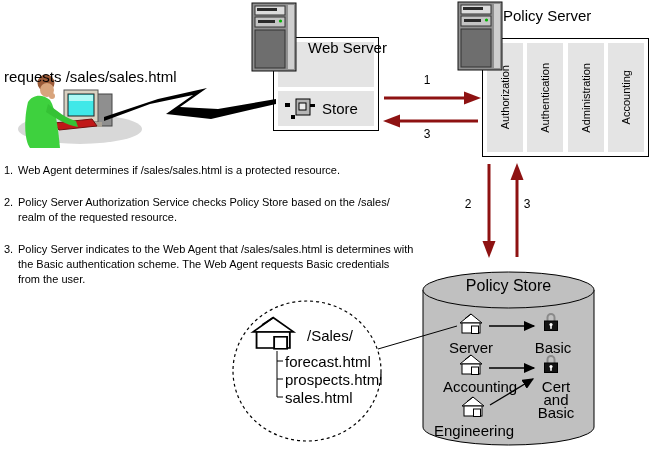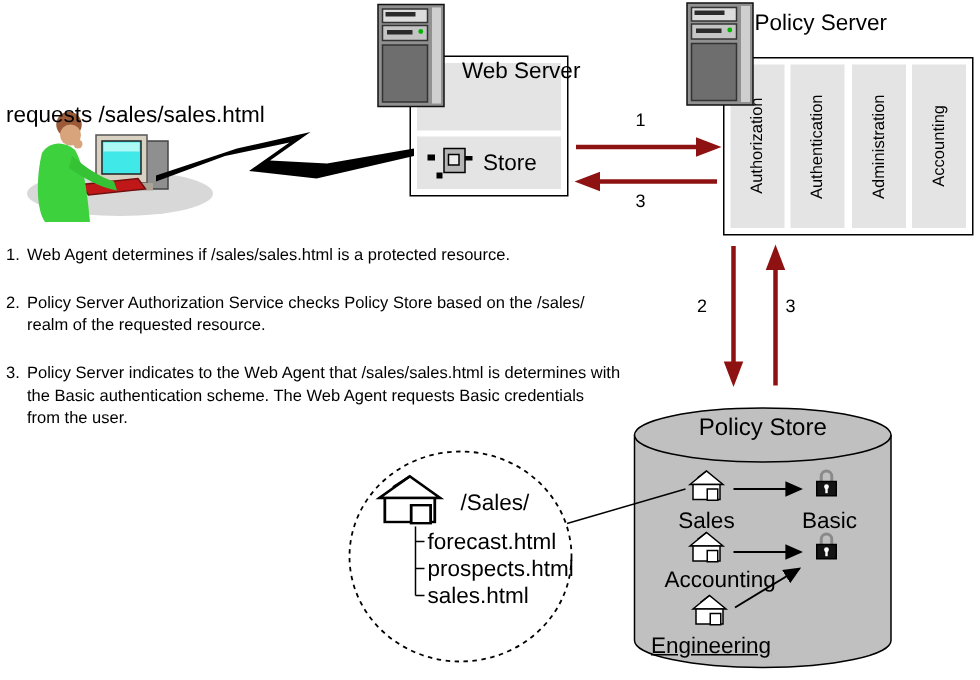--- a/index.html
+++ b/index.html
@@ -168,18 +168,19 @@
       <span class="t">Policy Server indicates to the Web Agent that /sales/sales.html is determines with the Basic authentication scheme. The Web Agent requests Basic credentials from the user.</span>
     </div>
   </div>
 
   <div class="lbl" style="left:307px;top:329px;">/Sales/</div>
   <div class="lbl" style="left:285px;top:355px;text-align:right;">forecast.html</div>
   <div class="lbl" style="left:285px;top:373px;">prospects.html</div>
   <div class="lbl" style="left:285px;top:391px;">sales.html</div>
 
   <div class="store-title">Policy Store</div>
-  <div class="lbl ctr" style="left:448px;top:341px;width:46px;">Sales</div>
+  <div class="lbl ctr" style="left:448px;top:341px;width:46px;">Server</div>
   <div class="lbl ctr" style="left:443px;top:380px;width:60px;">Accounting</div>
-  <div class="lbl ctr" style="left:434px;top:424px;width:74px;text-decoration:underline;">Engineering</div>
+  <div class="lbl ctr" style="left:434px;top:424px;width:74px;">Engineering</div>
   <div class="lbl ctr" style="left:533px;top:341px;width:40px;">Basic</div>
+  <div class="lbl ctr" style="left:529px;top:380px;width:54px;white-space:normal;">Cert and Basic</div>
 
 </div>
 
 </body></html>

